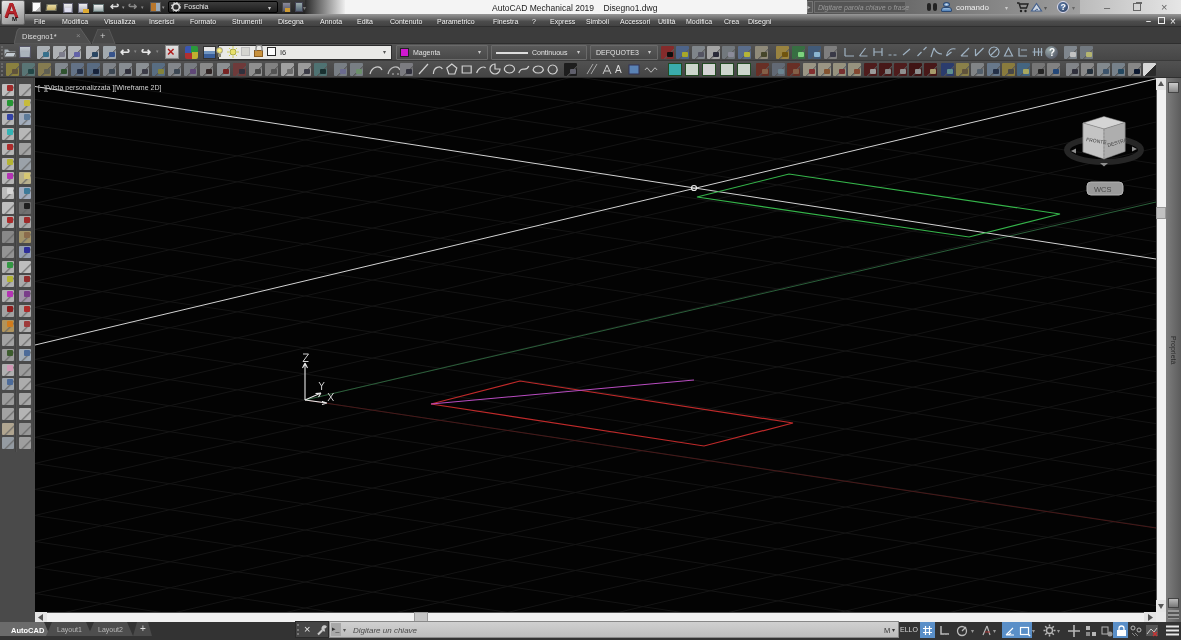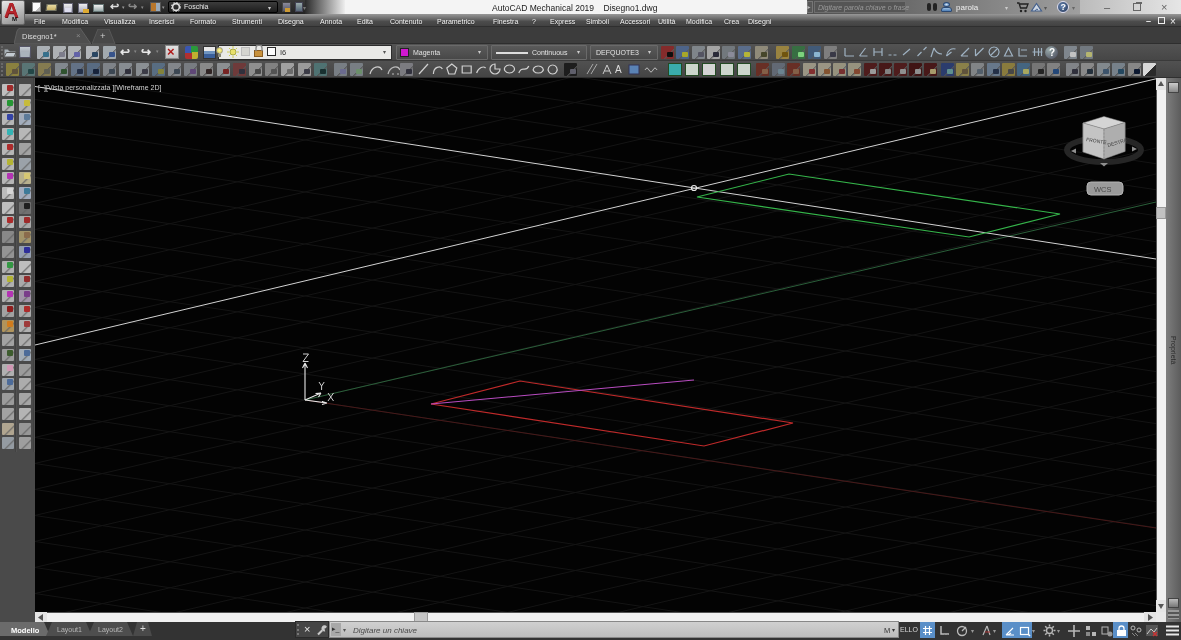--- a/index.html
+++ b/index.html
@@ -40,21 +40,21 @@
 <div class="abs" style="left:303px;top:3.5px;font-size:6px;color:#777;white-space:nowrap;">▾</div>
 <div class="abs" style="left:492px;top:2.5px;font-size:8.5px;color:#1a1a1a;white-space:nowrap;">AutoCAD Mechanical 2019&nbsp;&nbsp;&nbsp;&nbsp;Disegno1.dwg</div>
 <div class="abs" style="left:807px;top:1px;width:6px;height:12px;background:#585858;border:1px solid #777;"></div>
 <div class="abs" style="left:807.5px;top:3px;font-size:6px;color:#bbb;white-space:nowrap;">▸</div>
 <div class="abs" style="left:814px;top:1px;width:92px;height:12px;background:#555;border:1px solid #6e6e6e;"></div>
 <div class="abs" style="left:818px;top:3.5px;font-size:7px;color:#9a9a9a;white-space:nowrap;font-style:italic;">Digitare parola chiave o frase</div>
 <div class="abs" style="left:927px;top:3px;width:4px;height:8px;background:#222;border-radius:2px;"></div>
 <div class="abs" style="left:933px;top:3px;width:4px;height:8px;background:#222;border-radius:2px;"></div>
 <div class="abs" style="left:943px;top:2px;width:7px;height:5px;background:radial-gradient(#cfe0f0,#4d7fb8);border-radius:50%;border:1px solid #2c4a74;"></div>
 <div class="abs" style="left:941px;top:7px;width:11px;height:5px;background:linear-gradient(#9fc0e0,#4d7fb8);border-radius:3px 3px 1px 1px;border:1px solid #2c4a74;"></div>
-<div class="abs" style="left:956px;top:3px;font-size:8px;color:#f0f0f0;white-space:nowrap;">parola</div>
+<div class="abs" style="left:956px;top:3px;font-size:8px;color:#f0f0f0;white-space:nowrap;">comando</div>
 <div class="abs" style="left:1005px;top:4px;font-size:6px;color:#ccc;white-space:nowrap;">▾</div>
 <svg class="abs" style="left:1016px;top:2px" width="13" height="11">
       <path d="M1 1h2l1.5 5h6l1.5-4H4" fill="none" stroke="#222" stroke-width="1.3"></path>
       <circle cx="5" cy="9" r="1.2" fill="#222"></circle>
       <circle cx="9.5" cy="9" r="1.2" fill="#222"></circle>
     </svg>
 <svg class="abs" style="left:1030px;top:2px" width="13" height="11">
       <path d="M6.5 1.5 11.5 9H1.5Z" fill="#cdd6e2" stroke="#44608c" stroke-width="1.2"></path>
       <path d="M5 9 q1.5-3 3-1.5" stroke="#44608c" fill="none"></path>
     </svg>
@@ -583,21 +583,21 @@
 <div class="abs" style="left:1177px;top:336px;font-size:7px;color:#2a2a2a;white-space:nowrap;transform:rotate(90deg);transform-origin:0 0;">Proprietà</div>
 <div class="abs" style="left:1168px;top:598px;width:11px;height:10px;background:linear-gradient(#bbb,#777);border:1px solid #444;"></div>
 <div class="abs" style="left:1168px;top:610px;width:11px;height:9px;background:repeating-linear-gradient(#999 0 2px,#555 2px 4px);"></div>
 <div class="abs" style="left:0px;top:622px;width:1181px;height:18px;background:#333333;"></div>
 <svg class="abs" style="left:0px;top:622px" width="160" height="16">
       <path d="M0 0 H44 L50 14 H0 Z" fill="#6b6b6b"></path>
       <path d="M52 0 H86 L92 14 H46 Z" fill="#4e4e4e"></path>
       <path d="M94 0 H127 L133 14 H88 Z" fill="#4e4e4e"></path>
       <path d="M137 0 H148 L152 14 H133 Z" fill="#4a4a4a"></path>
     </svg>
-<div class="abs" style="left:11px;top:625.5px;font-size:7.5px;color:#fff;white-space:nowrap;font-weight:bold;">Modello</div>
+<div class="abs" style="left:11px;top:625.5px;font-size:7.5px;color:#fff;white-space:nowrap;font-weight:bold;">AutoCAD</div>
 <div class="abs" style="left:57px;top:626px;font-size:7px;color:#b8b8b8;white-space:nowrap;">Layout1</div>
 <div class="abs" style="left:98px;top:626px;font-size:7px;color:#b8b8b8;white-space:nowrap;">Layout2</div>
 <div class="abs" style="left:140px;top:623px;font-size:10px;color:#ddd;white-space:nowrap;">+</div>
 <div class="abs" style="left:295px;top:621px;width:34px;height:17px;background:#454545;border:1px solid #2a2a2a;"></div>
 <div class="abs" style="left:297px;top:624px;width:3px;height:11px;border-left:2px dotted #777;"></div>
 <div class="abs" style="left:304px;top:623px;font-size:11px;color:#e8e8e8;white-space:nowrap;">×</div>
 <svg class="abs" style="left:316px;top:624px" width="12" height="12">
       <path d="M2 10.5 L6.3 6.2" stroke="#c8c8c8" stroke-width="2"></path>
       <path d="M10.8 2.2 a3.1 3.1 0 1 0 -1.6 5.2 l-0.6 -2.4 -2.4 -0.6 a3.1 3.1 0 0 0 4.6 -2.2 Z" fill="#c8c8c8"></path>
     </svg>

